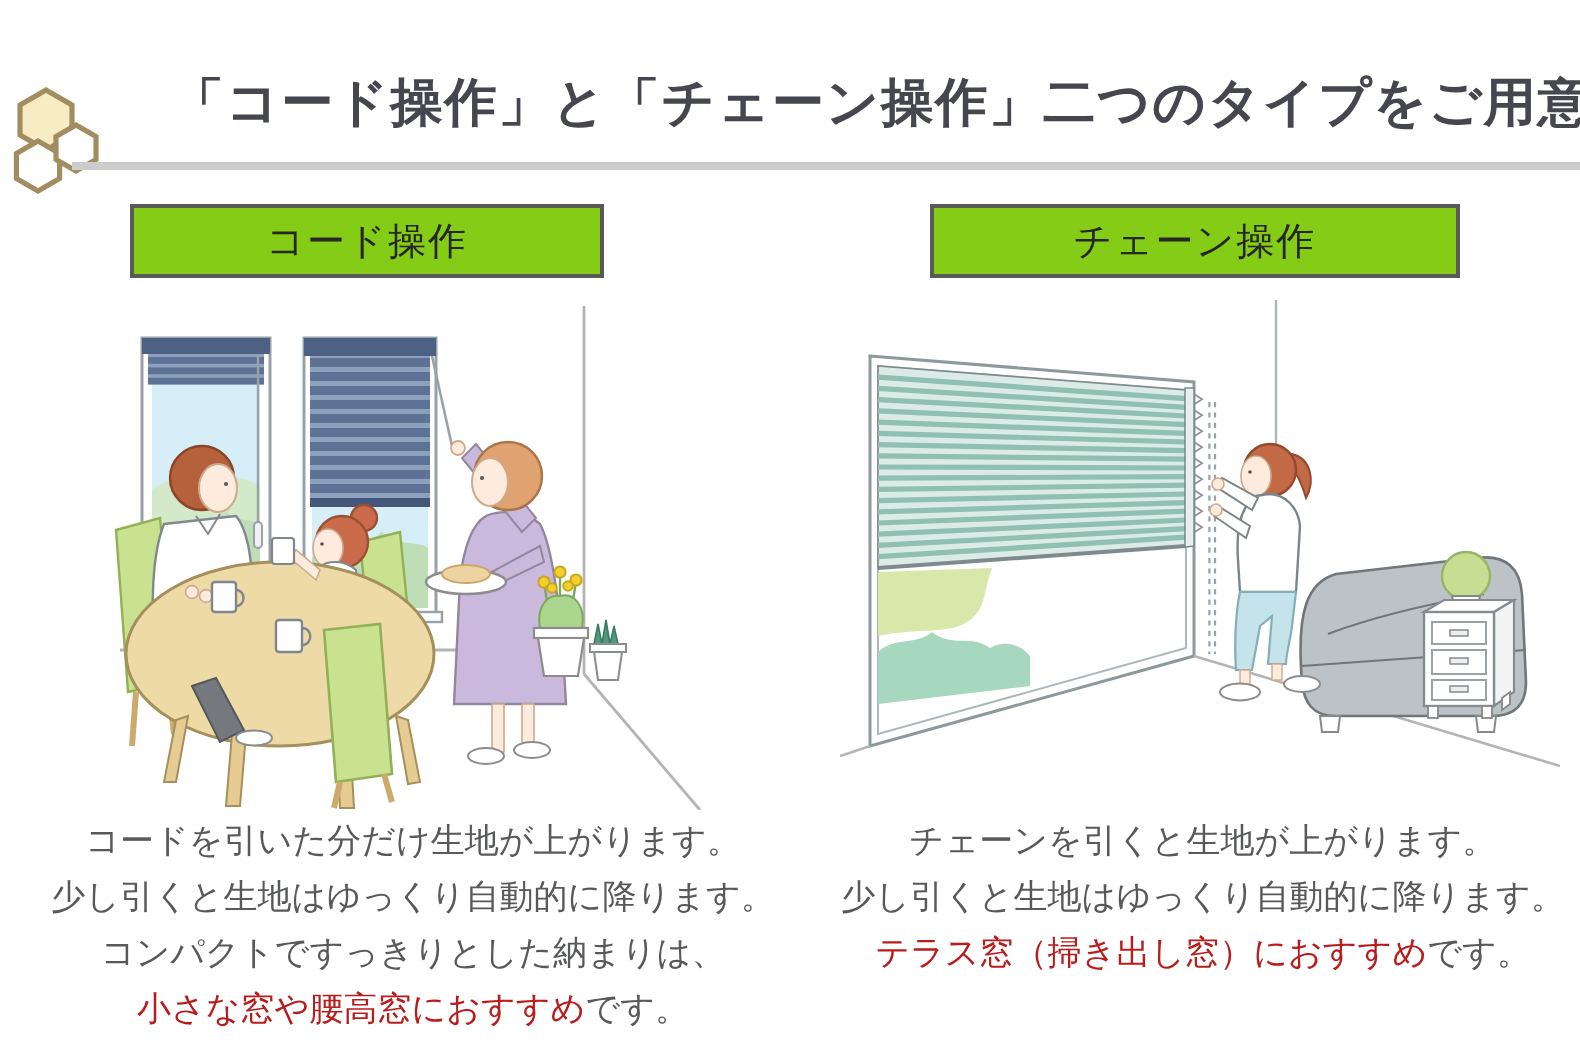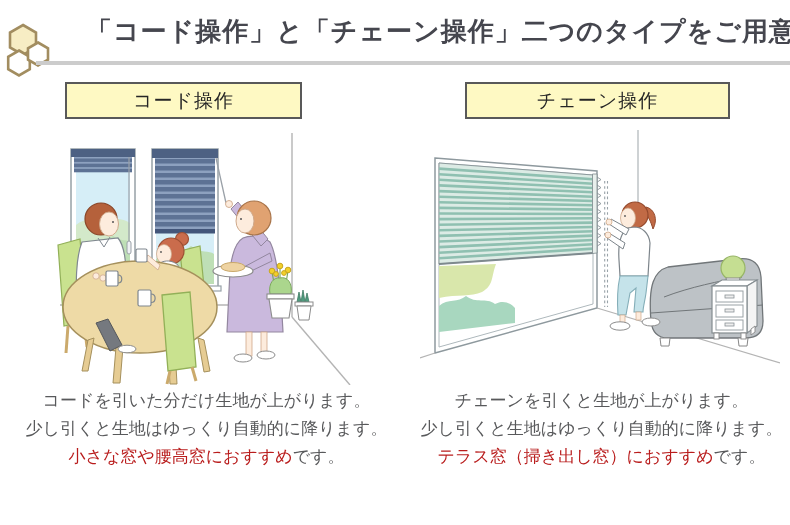--- a/index.html
+++ b/index.html
@@ -1,31 +1,31 @@
 <!DOCTYPE html>
 <html><head>
 <meta charset="utf-8">
 <style>
   * { margin:0; padding:0; box-sizing:border-box; }
   html,body { width:790px; height:525px; background:#ffffff; overflow:hidden;
               font-family:"Liberation Sans","DejaVu Sans",sans-serif; }
 
   
-  .header { position:relative; height:66px; }
+  .header { position:relative; height:66px;margin-top:20px; }
   .hex-icon { position:absolute; left:2px; top:10px; }
   .page-title { position:absolute; left:86px; top:14px;
                 font-size:26px; font-weight:bold; color:#45464e; letter-spacing:1px;
                 white-space:nowrap; }
   .divider { position:absolute; left:36px; right:0; bottom:1px; height:4px; background:#cccccc; }
 
   
   .cols { display:flex; }
   .col { width:395px; }
   .title-box { margin:16px 0 0 65px; width:237px; height:37px;
-               border:2px solid #595959; background:#fef9c3;
+               border:2px solid #595959; background:#84cc16;
                display:flex; align-items:center; justify-content:center;
                font-size:19px; color:#262626; letter-spacing:1px;text-align:right; }
   .col.right .title-box { margin-left:70px; width:265px; }
   .illust { display:block; margin:6px 0 0 30px; width:360px; height:260px; }
   .col.right .illust { margin-left:25px; }
   .desc { margin:2px 0 0 18px; font-size:17px; line-height:28px; color:#58595b;text-align:center; }
   .col.right .desc { }
   .hl { color:#b91c1c; }
 </style>
 </head>
@@ -174,20 +174,21 @@
         <path d="M239,174 L262,174 L259,193 L242,193 Z" fill="#ffffff" stroke="#8c8c8c" stroke-width="1.1"></path>
         <path d="M267,177 L269,167 L271,177 L273,165 L275,177 L277,168 L279,177 Z" fill="#4f9b7e" stroke="#3d7a62" stroke-width="0.8"></path>
         <rect x="265" y="177" width="18" height="4" fill="#ffffff" stroke="#8c8c8c" stroke-width="1"></rect>
         <path d="M267,181 L281,181 L279,195 L269,195 Z" fill="#ffffff" stroke="#8c8c8c" stroke-width="1"></path>
       </g>
     </svg>
 
     <div class="desc">
       <div>コードを引いた分だけ生地が上がります。</div>
       <div>少し引くと生地はゆっくり自動的に降ります。</div>
+      <div>コンパクトですっきりとした納まりは、</div>
       <div><span class="hl">小さな窓や腰高窓におすすめ</span><span>です。</span></div>
     </div>
   </div>
 
   <div class="col right">
     <div class="title-box">
       <span>チェーン操作</span>
     </div>
 
     <svg class="illust" viewBox="0 0 360 260">

